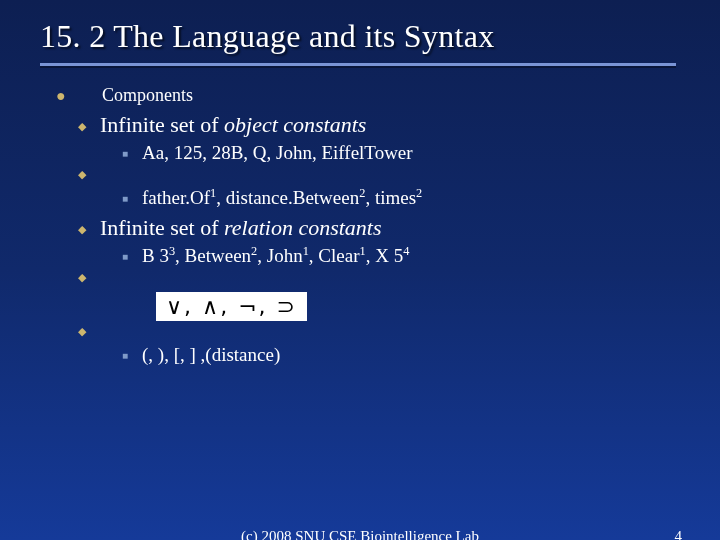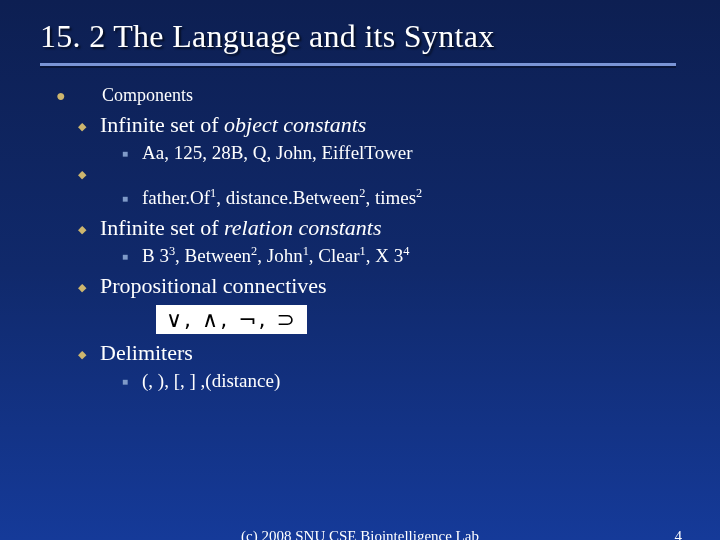--- a/index.html
+++ b/index.html
@@ -140,34 +140,32 @@
       <div class="lvl2">
         <span class="bullet">◆</span>
         <span class="txt">
           <span>Infinite set of </span><span class="italic">relation constants</span>
         </span>
       </div>
       <div class="lvl3-wrap">
         <div class="lvl3">
           <span class="bullet">■</span>
           <span class="txt">
-            <span>B 3</span><span class="sup">3</span><span>, Between</span><span class="sup">2</span><span>, John</span><span class="sup">1</span><span>, Clear</span><span class="sup">1</span><span>, X 3</span><span class="sup">4</span>
+            <span>B 3</span><span class="sup">3</span><span>, Between</span><span class="sup">2</span><span>, John</span><span class="sup">1</span><span>, Clear</span><span class="sup">1</span><span>, X 5</span><span class="sup">4</span>
           </span>
         </div>
       </div>
 
       <div class="lvl2">
         <span class="bullet">◆</span>
-        <span class="txt">Propositional connectives</span>
       </div>
       <div class="conn-img">∨,  ∧,  ¬,  ⊃</div>
 
       <div class="lvl2">
         <span class="bullet">◆</span>
-        <span class="txt">Delimiters</span>
       </div>
       <div class="lvl3-wrap">
         <div class="lvl3">
           <span class="bullet">■</span>
           <span class="txt">(, ), [, ] ,(distance)</span>
         </div>
       </div>
 
     </div>
   </div>

